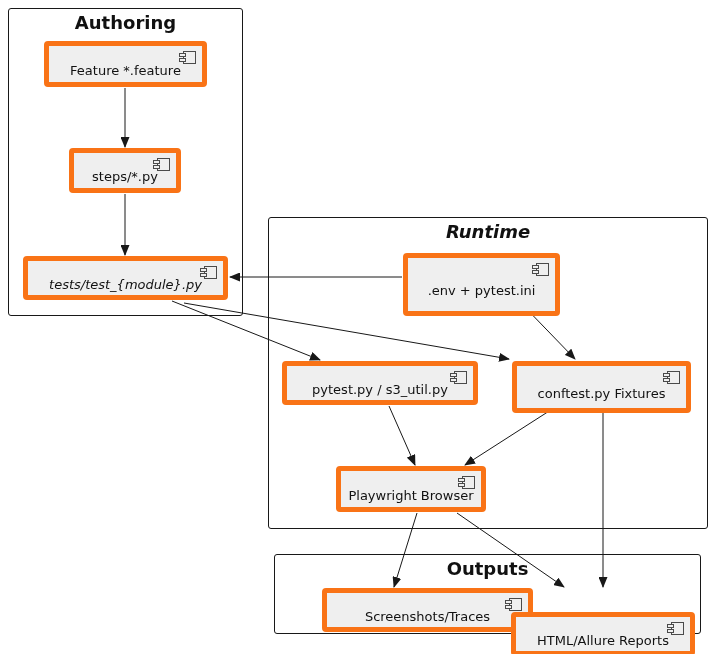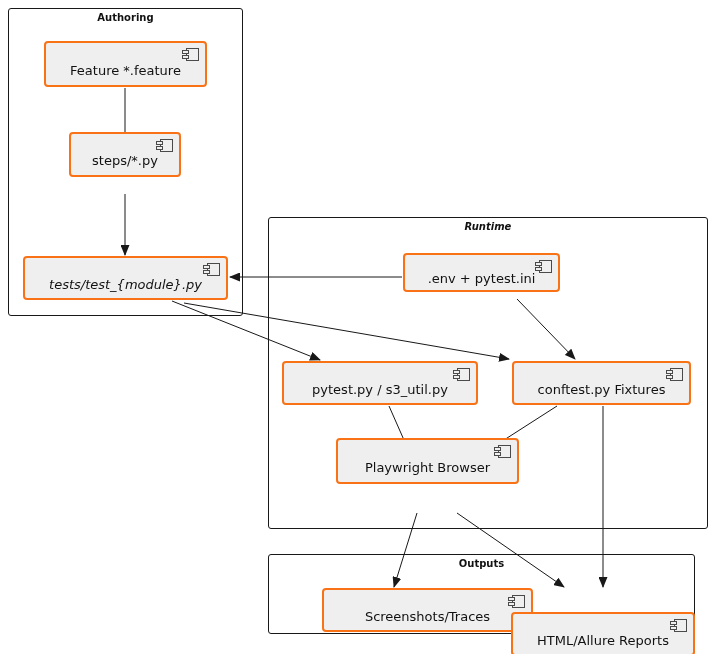--- a/index.html
+++ b/index.html
@@ -23,37 +23,37 @@
     box-sizing: border-box;
     z-index: 1;
   }
   .group-title {
     position: absolute;
     top: 3px;
     left: 0;
     width: 100%;
     text-align: center;
     font-weight: bold;
-    font-size: 10px;
+    font-size: 18px;
     color: #111111;
   }
   .edges {
     position: absolute;
     left: 0;
     top: 0;
     z-index: 2;
   }
   .edges line {
     stroke: #181818;
     stroke-width: 1;
   }
   .node {
     position: absolute;
     background: #efefef;
-    border: 2px solid #f97316;
+    border: 5px solid #f97316;
     border-radius: 4px;
     box-sizing: border-box;
     display: flex;
     align-items: center;
     justify-content: center;
     padding-top: 12px;
     z-index: 3;
   }
   .node-label {
     font-size: 13px;
@@ -74,21 +74,21 @@
 <div class="canvas">
 
   <div class="group" style="left:8px; top:8px; width:235px; height:308px;">
     <div class="group-title">Authoring</div>
   </div>
 
   <div class="group" style="left:268px; top:217px; width:440px; height:312px;font-style:italic;">
     <div class="group-title">Runtime</div>
   </div>
 
-  <div class="group" style="left:268px; top:554px; width:427px; height:80px;">
+  <div class="group" style="left:274px; top:554px; width:427px; height:80px;">
     <div class="group-title">Outputs</div>
   </div>
 
   <svg class="edges" width="715" height="654" viewBox="0 0 715 654">
     <defs>
       <marker id="arrow" markerUnits="userSpaceOnUse" markerWidth="11" markerHeight="9" refX="10" refY="4.5" orient="auto">
         <path d="M0,0 L11,4.5 L0,9 Z" fill="#181818"></path>
       </marker>
     </defs>
     <line x1="125" y1="88" x2="125" y2="147" marker-end="url(#arrow)"></line>
@@ -106,66 +106,66 @@
 
   <div class="node" style="left:44px; top:41px; width:163px; height:46px;">
     <svg class="comp-icon" viewBox="0 0 17 13">
       <rect x="4.5" y="0.5" width="12" height="12" fill="#efefef" stroke="#4a4a4a"></rect>
       <rect x="0.5" y="2.5" width="6" height="3" fill="#efefef" stroke="#4a4a4a"></rect>
       <rect x="0.5" y="7.5" width="6" height="3" fill="#efefef" stroke="#4a4a4a"></rect>
     </svg>
     <span class="node-label">Feature *.feature</span>
   </div>
 
-  <div class="node" style="left:69px; top:132px; width:112px; height:45px;">
+  <div class="node" style="left:69px; top:148px; width:112px; height:45px;">
     <svg class="comp-icon" viewBox="0 0 17 13">
       <rect x="4.5" y="0.5" width="12" height="12" fill="#efefef" stroke="#4a4a4a"></rect>
       <rect x="0.5" y="2.5" width="6" height="3" fill="#efefef" stroke="#4a4a4a"></rect>
       <rect x="0.5" y="7.5" width="6" height="3" fill="#efefef" stroke="#4a4a4a"></rect>
     </svg>
     <span class="node-label">steps/*.py</span>
   </div>
 
   <div class="node" style="left:23px; top:256px; width:205px; height:44px;font-style:italic;">
     <svg class="comp-icon" viewBox="0 0 17 13">
       <rect x="4.5" y="0.5" width="12" height="12" fill="#efefef" stroke="#4a4a4a"></rect>
       <rect x="0.5" y="2.5" width="6" height="3" fill="#efefef" stroke="#4a4a4a"></rect>
       <rect x="0.5" y="7.5" width="6" height="3" fill="#efefef" stroke="#4a4a4a"></rect>
     </svg>
     <span class="node-label">tests/test_{module}.py</span>
   </div>
 
-  <div class="node" style="left:403px; top:253px; width:157px; height:39px;">
+  <div class="node" style="left:403px; top:253px; width:157px; height:63px;">
     <svg class="comp-icon" viewBox="0 0 17 13">
       <rect x="4.5" y="0.5" width="12" height="12" fill="#efefef" stroke="#4a4a4a"></rect>
       <rect x="0.5" y="2.5" width="6" height="3" fill="#efefef" stroke="#4a4a4a"></rect>
       <rect x="0.5" y="7.5" width="6" height="3" fill="#efefef" stroke="#4a4a4a"></rect>
     </svg>
     <span class="node-label">.env + pytest.ini</span>
   </div>
 
   <div class="node" style="left:282px; top:361px; width:196px; height:44px;">
     <svg class="comp-icon" viewBox="0 0 17 13">
       <rect x="4.5" y="0.5" width="12" height="12" fill="#efefef" stroke="#4a4a4a"></rect>
       <rect x="0.5" y="2.5" width="6" height="3" fill="#efefef" stroke="#4a4a4a"></rect>
       <rect x="0.5" y="7.5" width="6" height="3" fill="#efefef" stroke="#4a4a4a"></rect>
     </svg>
     <span class="node-label">pytest.py / s3_util.py</span>
   </div>
 
-  <div class="node" style="left:512px; top:361px; width:179px; height:44px;">
+  <div class="node" style="left:512px; top:361px; width:179px; height:52px;">
     <svg class="comp-icon" viewBox="0 0 17 13">
       <rect x="4.5" y="0.5" width="12" height="12" fill="#efefef" stroke="#4a4a4a"></rect>
       <rect x="0.5" y="2.5" width="6" height="3" fill="#efefef" stroke="#4a4a4a"></rect>
       <rect x="0.5" y="7.5" width="6" height="3" fill="#efefef" stroke="#4a4a4a"></rect>
     </svg>
     <span class="node-label">conftest.py Fixtures</span>
   </div>
 
-  <div class="node" style="left:336px; top:438px; width:183px; height:46px;">
+  <div class="node" style="left:336px; top:466px; width:150px; height:46px;">
     <svg class="comp-icon" viewBox="0 0 17 13">
       <rect x="4.5" y="0.5" width="12" height="12" fill="#efefef" stroke="#4a4a4a"></rect>
       <rect x="0.5" y="2.5" width="6" height="3" fill="#efefef" stroke="#4a4a4a"></rect>
       <rect x="0.5" y="7.5" width="6" height="3" fill="#efefef" stroke="#4a4a4a"></rect>
     </svg>
     <span class="node-label">Playwright Browser</span>
   </div>
 
   <div class="node" style="left:298px; top:588px; width:211px; height:44px;margin-left:24px;">
     <svg class="comp-icon" viewBox="0 0 17 13">

